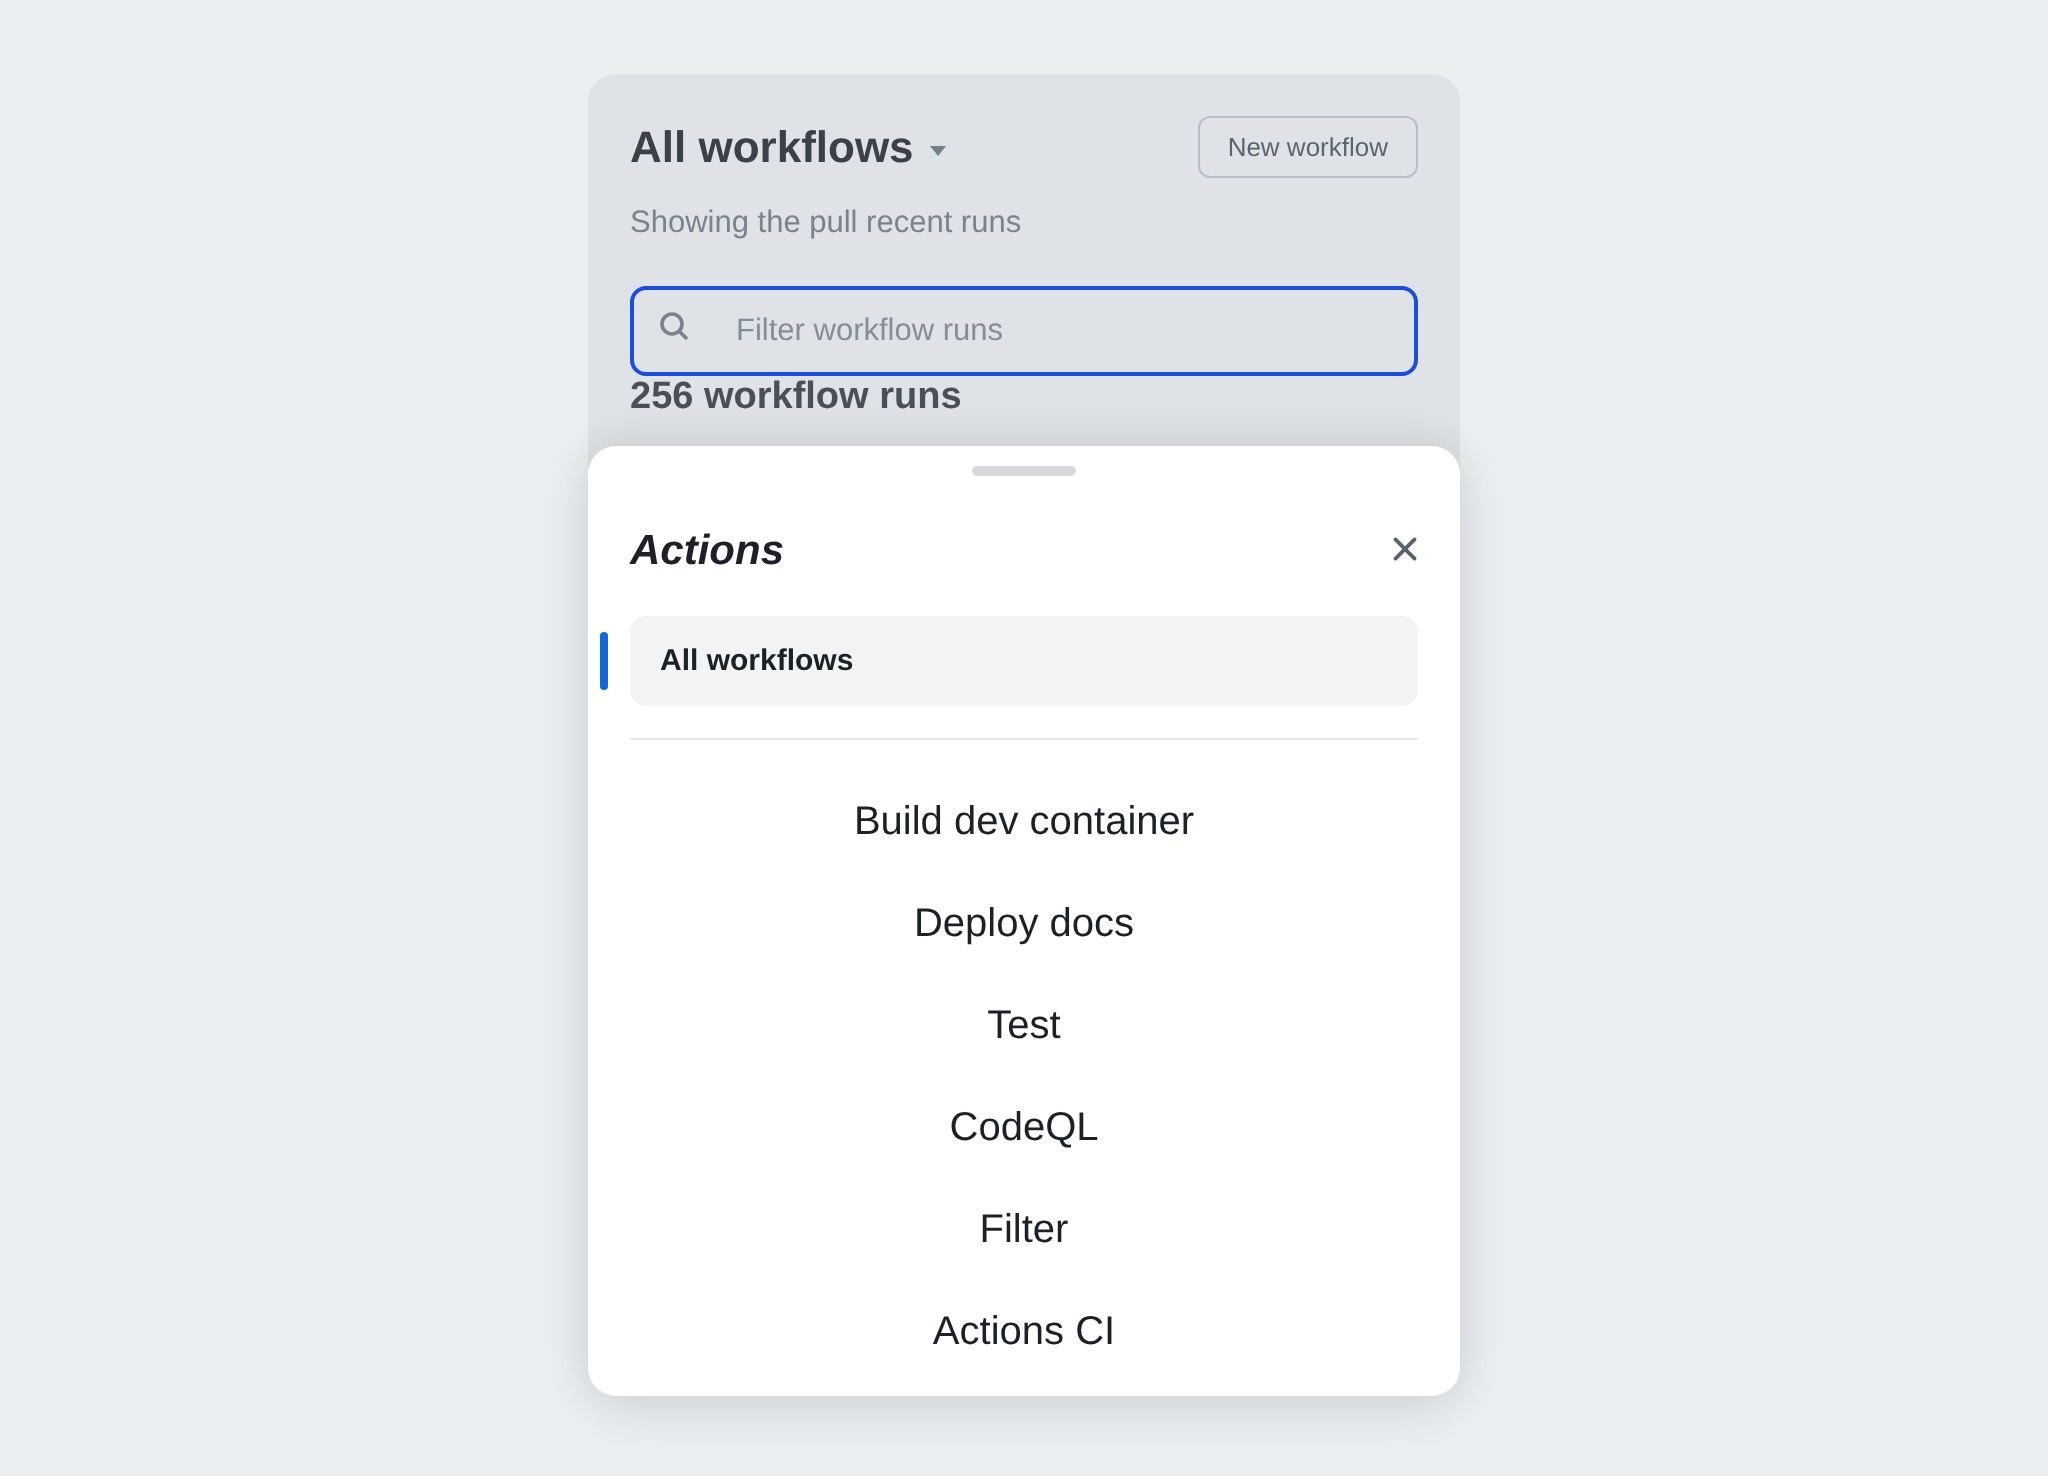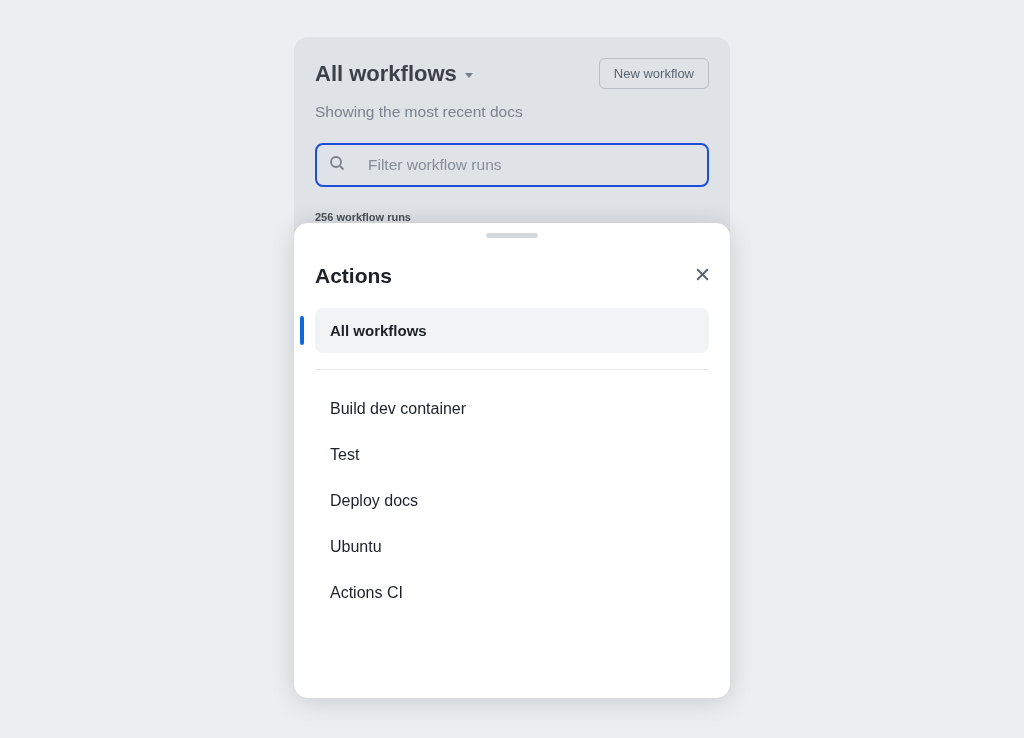--- a/index.html
+++ b/index.html
@@ -75,22 +75,21 @@
     border: none;
     background: transparent;
     font-size: 15.5px;
     color: #333;
     outline: none;
   }
   .search-box input::placeholder {
     color: #858e98;
   }
   .runs-count {
-    margin-top: 24px;
-    font-size: 11px;
+    font-size: 19px;
     font-weight: 600;
     color: #495058;
   }
 
   
   .sheet {
     position: absolute;
     left: 294px;
     top: 223px;
     width: 436px;
@@ -105,20 +104,21 @@
     height: 5px;
     background: #d5d9de;
     border-radius: 3px;
     margin: 10px auto 0 auto;
   }
   .sheet-header {
     display: flex;
     justify-content: space-between;
     align-items: center;
     padding: 24px 15px 18px 21px;
+    font-style: italic;
   }
   .sheet-title {
     font-size: 21px;
     font-weight: 700;
     color: #1c2127;
   }
   .close-btn {
     background: none;
     border: none;
     cursor: pointer;
@@ -153,38 +153,39 @@
     height: 1px;
     background: #e6e9ec;
     margin: 16px 15px;
   }
   .workflow-list {
     list-style: none;
     padding: 0 15px;
   }
   .workflow-list li {
     padding: 14px 15px;
-    font-size: 16px;
+    font-size: 20px;
     color: #1c2127;
     cursor: pointer;
     border-radius: 8px;
+    text-align: center;
   }
 </style>
 </head>
 <body>
 
 <div class="panel">
   <div class="panel-header">
     <div class="title-group">
       <span>All workflows</span>
       <span class="caret"></span>
     </div>
     <button class="new-workflow-btn">New workflow</button>
   </div>
-  <div class="subtitle">Showing the most recent docs</div>
+  <div class="subtitle">Showing the pull recent runs</div>
   <div class="search-box">
     <span>
       <svg width="16" height="16" viewBox="0 0 16 16" fill="none" stroke="#79828c" stroke-width="1.8">
         <circle cx="7" cy="7" r="5"></circle>
         <line x1="11" y1="11" x2="14.5" y2="14.5"></line>
       </svg>
     </span>
     <input type="text" placeholder="Filter workflow runs" style="">
   </div>
   <div class="runs-count">256 workflow runs</div>
@@ -204,19 +205,20 @@
     </button>
   </div>
   <div class="sheet-body">
     <div class="selected-wrapper">
       <div class="selected-indicator"></div>
       <div class="selected-item">All workflows</div>
     </div>
     <div class="divider"></div>
     <ul class="workflow-list">
       <li>Build dev container</li>
+      <li>Deploy docs</li>
       <li>Test</li>
-      <li>Deploy docs</li>
-      <li>Ubuntu</li>
+      <li>CodeQL</li>
+      <li>Filter</li>
       <li>Actions CI</li>
     </ul>
   </div>
 </div>
 
 </body></html>

